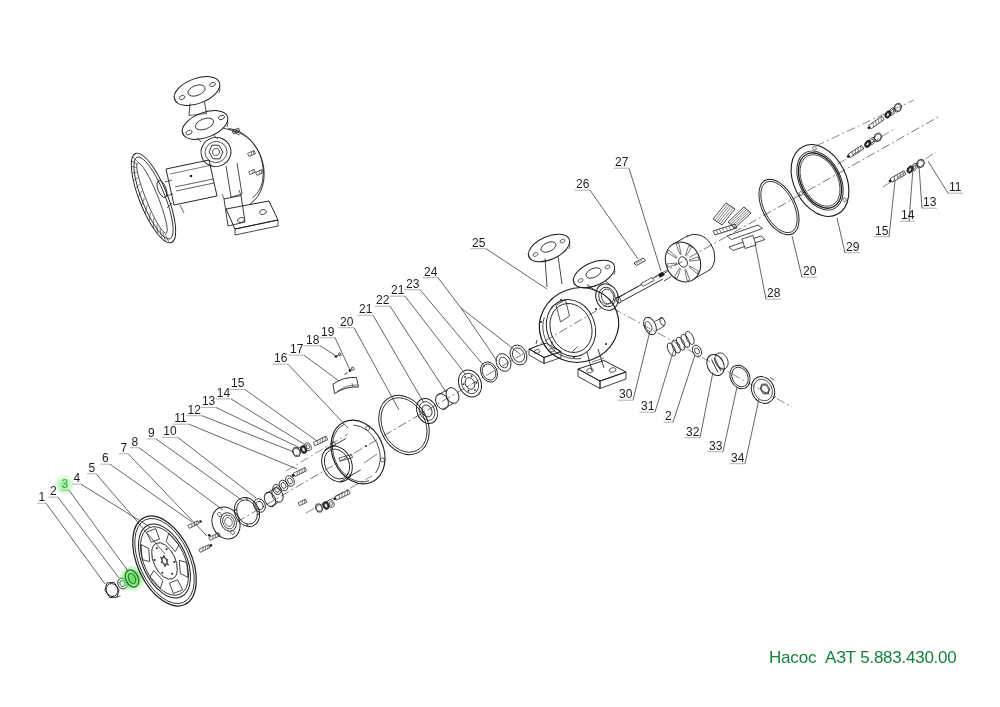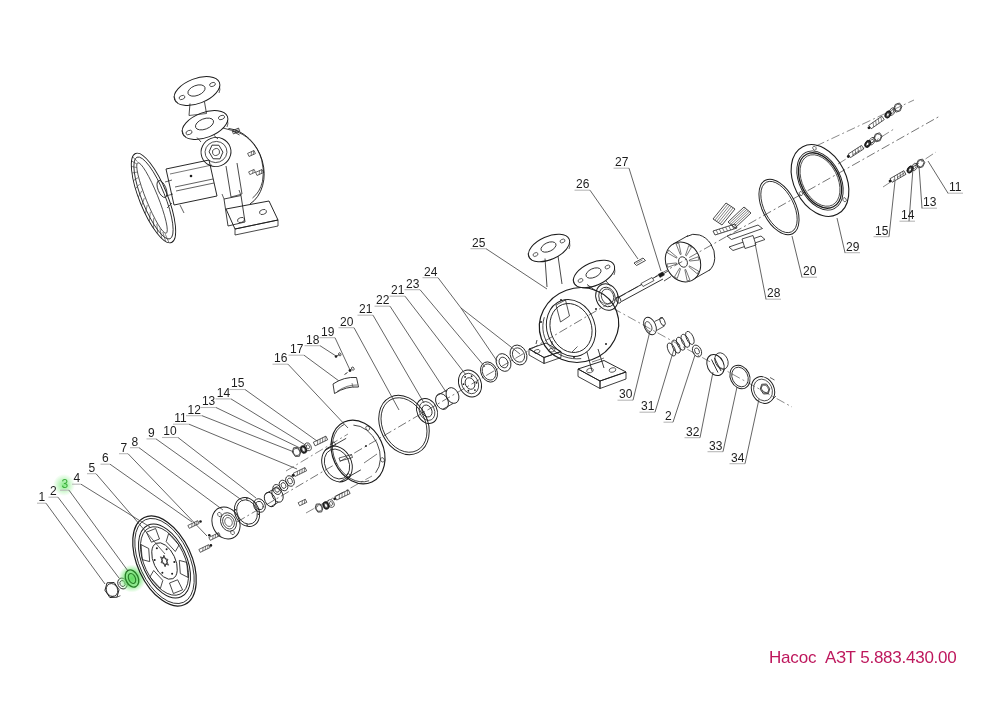--- a/index.html
+++ b/index.html
@@ -1,19 +1,19 @@
 <!DOCTYPE html>
 <html><head>
 <meta charset="utf-8">
 <style>
 html,body{margin:0;padding:0;background:#fff;}
 #page{position:relative;width:1000px;height:707px;background:#fff;overflow:hidden;}
 svg text{font-family:"Liberation Sans",sans-serif;}
 .cap{position:absolute;left:769px;top:648px;font-family:"Liberation Sans",sans-serif;
- font-size:17px;color:#be185d;letter-spacing:-0.25px;white-space:nowrap;}
+ font-size:17px;color:#15803d;letter-spacing:-0.25px;white-space:nowrap;}
 </style>
 </head>
 <body>
 <div id="page">
 <svg width="1000" height="707" viewBox="0 0 1000 707">
 <defs>
 <radialGradient id="ggl" cx="50%" cy="50%" r="50%">
   <stop offset="0%" stop-color="#56d956" stop-opacity="0.95"></stop>
   <stop offset="55%" stop-color="#6fe06f" stop-opacity="0.75"></stop>
   <stop offset="100%" stop-color="#8aef8a" stop-opacity="0"></stop>

